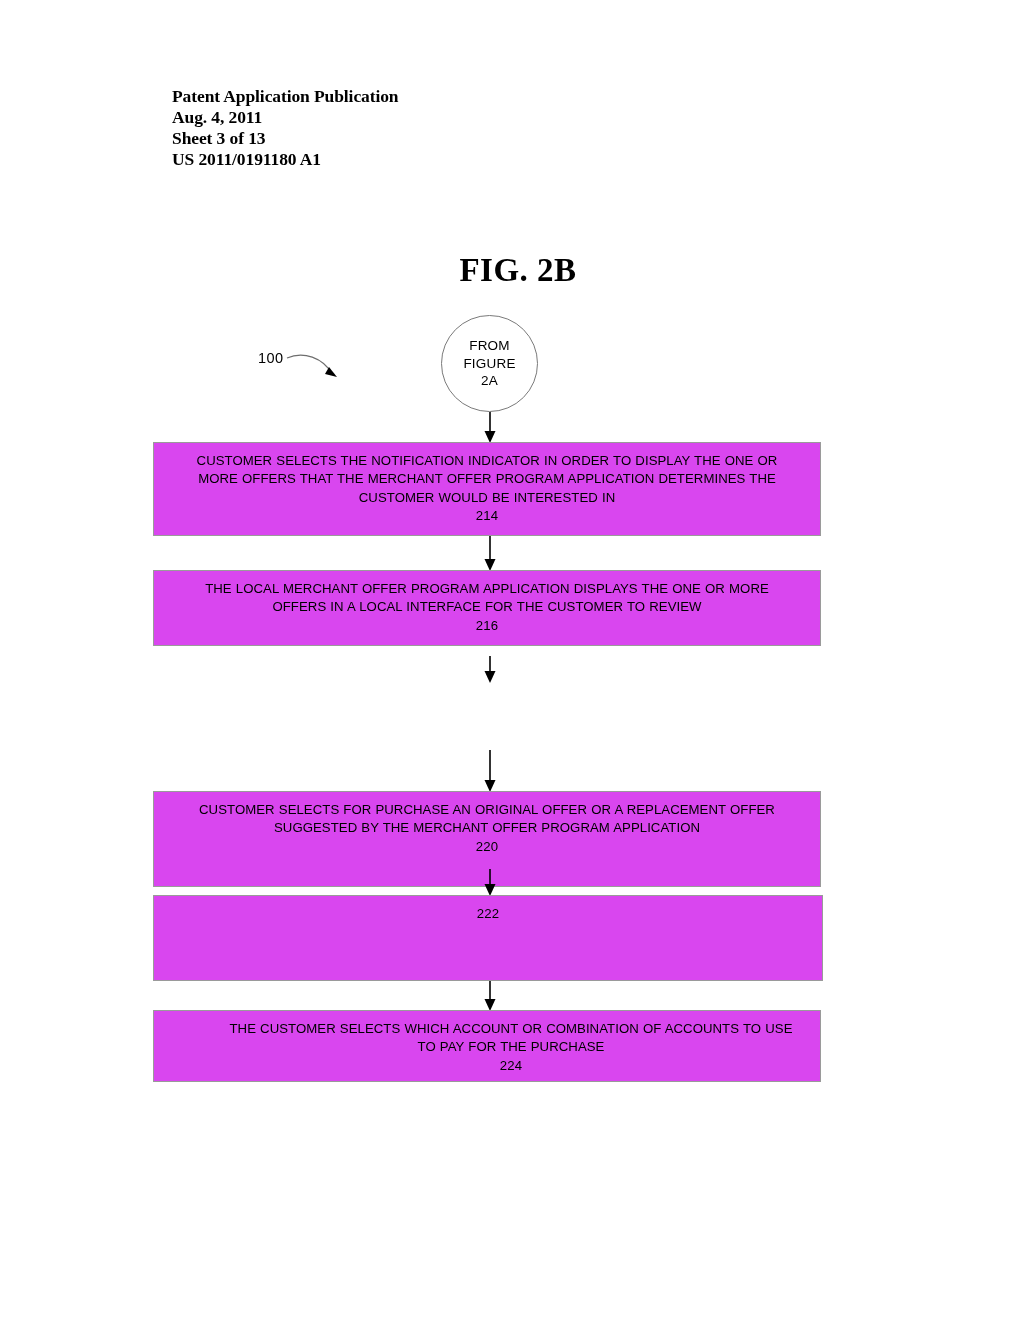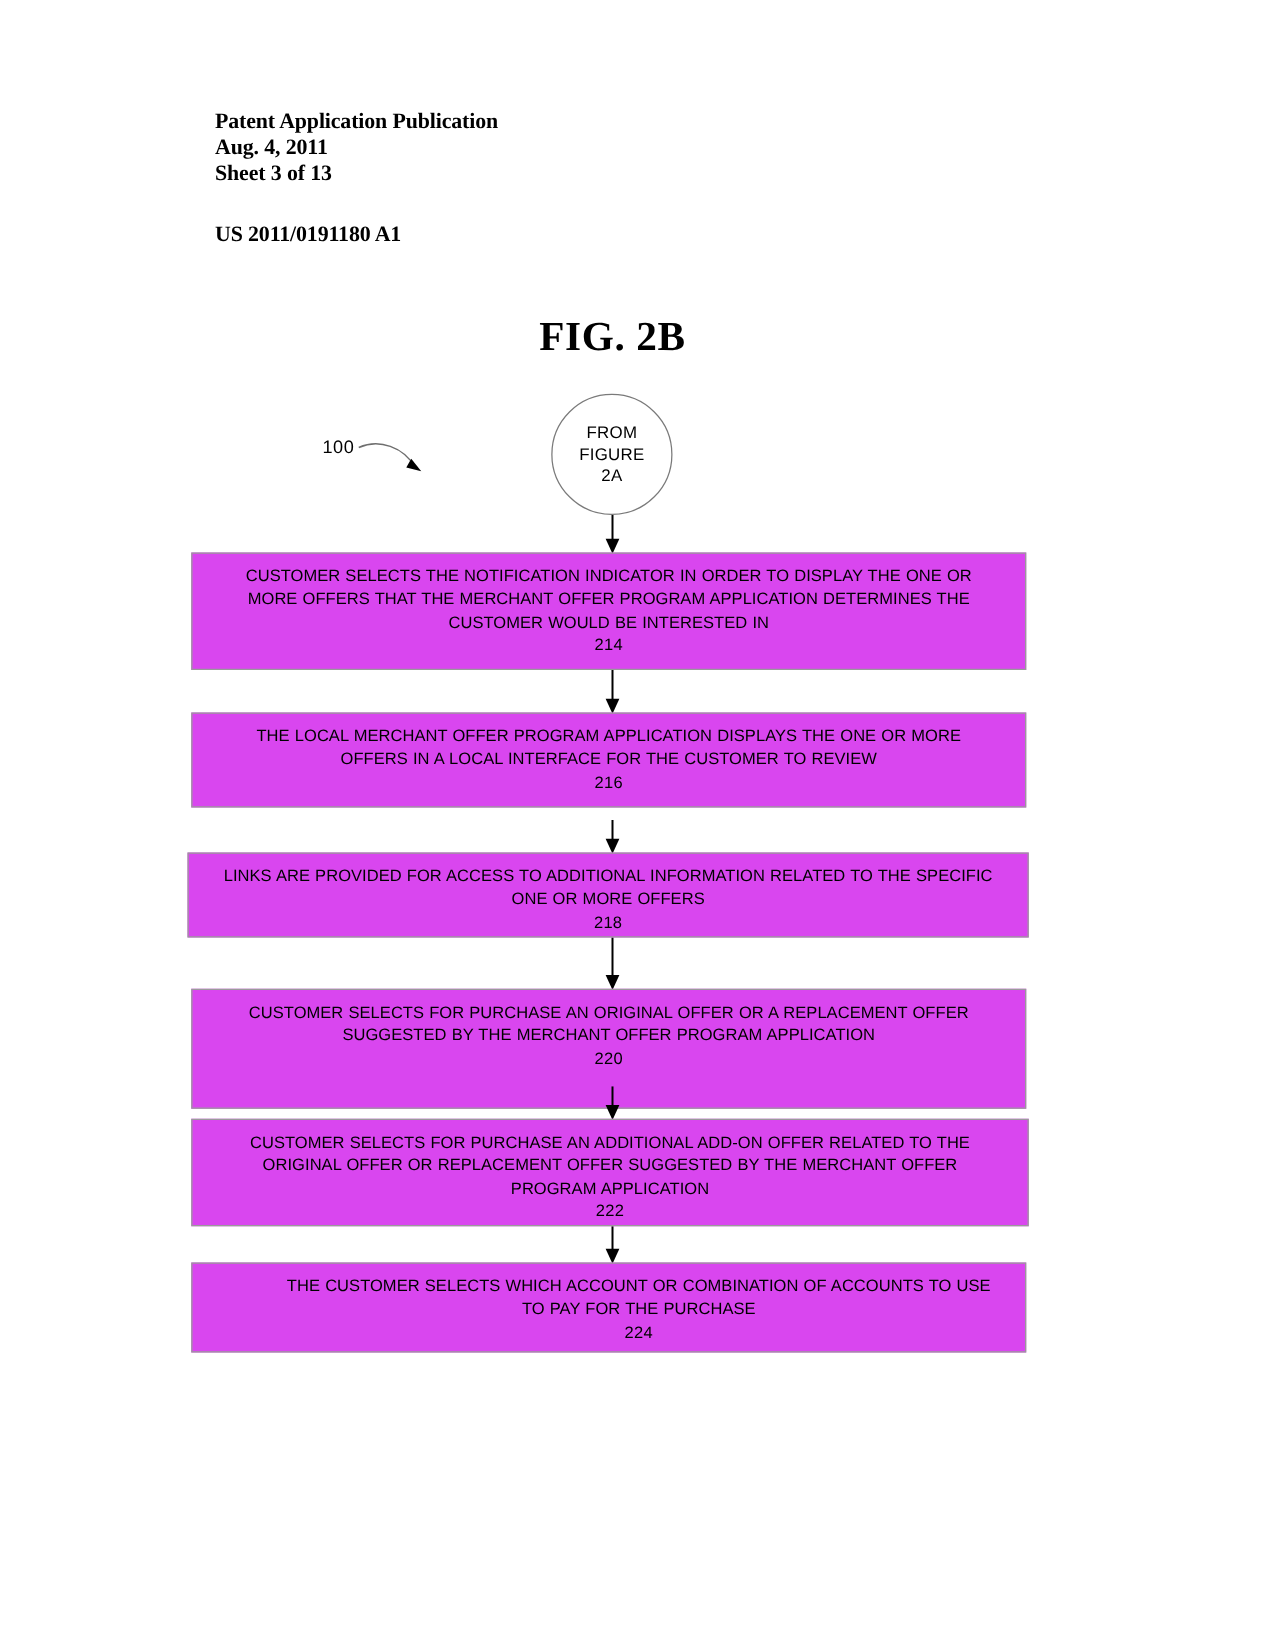--- a/index.html
+++ b/index.html
@@ -28,33 +28,34 @@
     font-size: 17.5px;
     letter-spacing: -0.1px;
     white-space: nowrap;
     display: flex;
     align-items: baseline;
     flex-direction: column;
   }
   #page-header .hdr-pub      { }
   #page-header .hdr-date     { margin-left: 36px; }
   #page-header .hdr-sheet    { margin-left: 18px; font-family: Liberation Serif, serif; }
-  #page-header .hdr-patno    { margin-left: 44px; margin-top: 28px; }
+  #page-header .hdr-patno    { margin-left: 44px; }
 
   
   #figure-title {
     position: absolute;
     top: 252px;
     left: 0;
     width: 980px;
     text-align: center;
     font-family: "Liberation Serif", "DejaVu Serif", serif;
     font-weight: bold;
     font-size: 33px;
     letter-spacing: 0.5px;
+    padding-left: 28px;
   }
 
   
   #flow-canvas {
     position: absolute;
     left: 0;
     top: 0;
     width: 1024px;
     height: 1320px;
   }
@@ -186,42 +187,37 @@
   <div class="process-box" id="box-216">
     <div class="box-text">THE LOCAL MERCHANT OFFER PROGRAM APPLICATION DISPLAYS THE ONE OR MORE OFFERS IN A LOCAL INTERFACE FOR THE CUSTOMER TO REVIEW</div>
     <div class="box-ref">216</div>
   </div>
 
   <svg class="flow-arrow" id="arrow-216-218" viewBox="0 0 14 27" preserveAspectRatio="none">
     <line x1="7" y1="0" x2="7" y2="17" stroke="#000000" stroke-width="1.6"></line>
     <polygon points="7,27 1.5,15 12.5,15" fill="#000000"></polygon>
   </svg>
 
-  <div class="process-box" id="box-218">
-    <div class="box-text">LINKS ARE PROVIDED FOR ACCESS TO ADDITIONAL INFORMATION RELATED TO THE SPECIFIC ONE OR MORE OFFERS</div>
-    <div class="box-ref">218</div>
-  </div>
 
   <svg class="flow-arrow" id="arrow-218-220" viewBox="0 0 14 42" preserveAspectRatio="none">
     <line x1="7" y1="0" x2="7" y2="32" stroke="#000000" stroke-width="1.6"></line>
     <polygon points="7,42 1.5,30 12.5,30" fill="#000000"></polygon>
   </svg>
 
   <div class="process-box" id="box-220">
     <div class="box-text">CUSTOMER SELECTS FOR PURCHASE AN ORIGINAL OFFER OR A REPLACEMENT OFFER SUGGESTED BY THE MERCHANT OFFER PROGRAM APPLICATION</div>
     <div class="box-ref">220</div>
   </div>
 
   <svg class="flow-arrow" id="arrow-220-222" viewBox="0 0 14 27" preserveAspectRatio="none">
     <line x1="7" y1="0" x2="7" y2="17" stroke="#000000" stroke-width="1.6"></line>
     <polygon points="7,27 1.5,15 12.5,15" fill="#000000"></polygon>
   </svg>
 
   <div class="process-box" id="box-222">
-    <div class="box-text">CUSTOMER SELECTS FOR PURCHASE AN ADDITIONAL ADD-ON OFFER RELATED TO THE ORIGINAL OFFER OR REPLACEMENT OFFER SUGGESTED BY THE MERCHANT OFFER PROGRAM APPLICATION</div>
     <div class="box-ref">222</div>
   </div>
 
   <svg class="flow-arrow" id="arrow-222-224" viewBox="0 0 14 30" preserveAspectRatio="none">
     <line x1="7" y1="0" x2="7" y2="20" stroke="#000000" stroke-width="1.6"></line>
     <polygon points="7,30 1.5,18 12.5,18" fill="#000000"></polygon>
   </svg>
 
   <div class="process-box" id="box-224">
     <div class="box-text">THE CUSTOMER SELECTS WHICH ACCOUNT OR COMBINATION OF ACCOUNTS TO USE TO PAY FOR THE PURCHASE</div>

